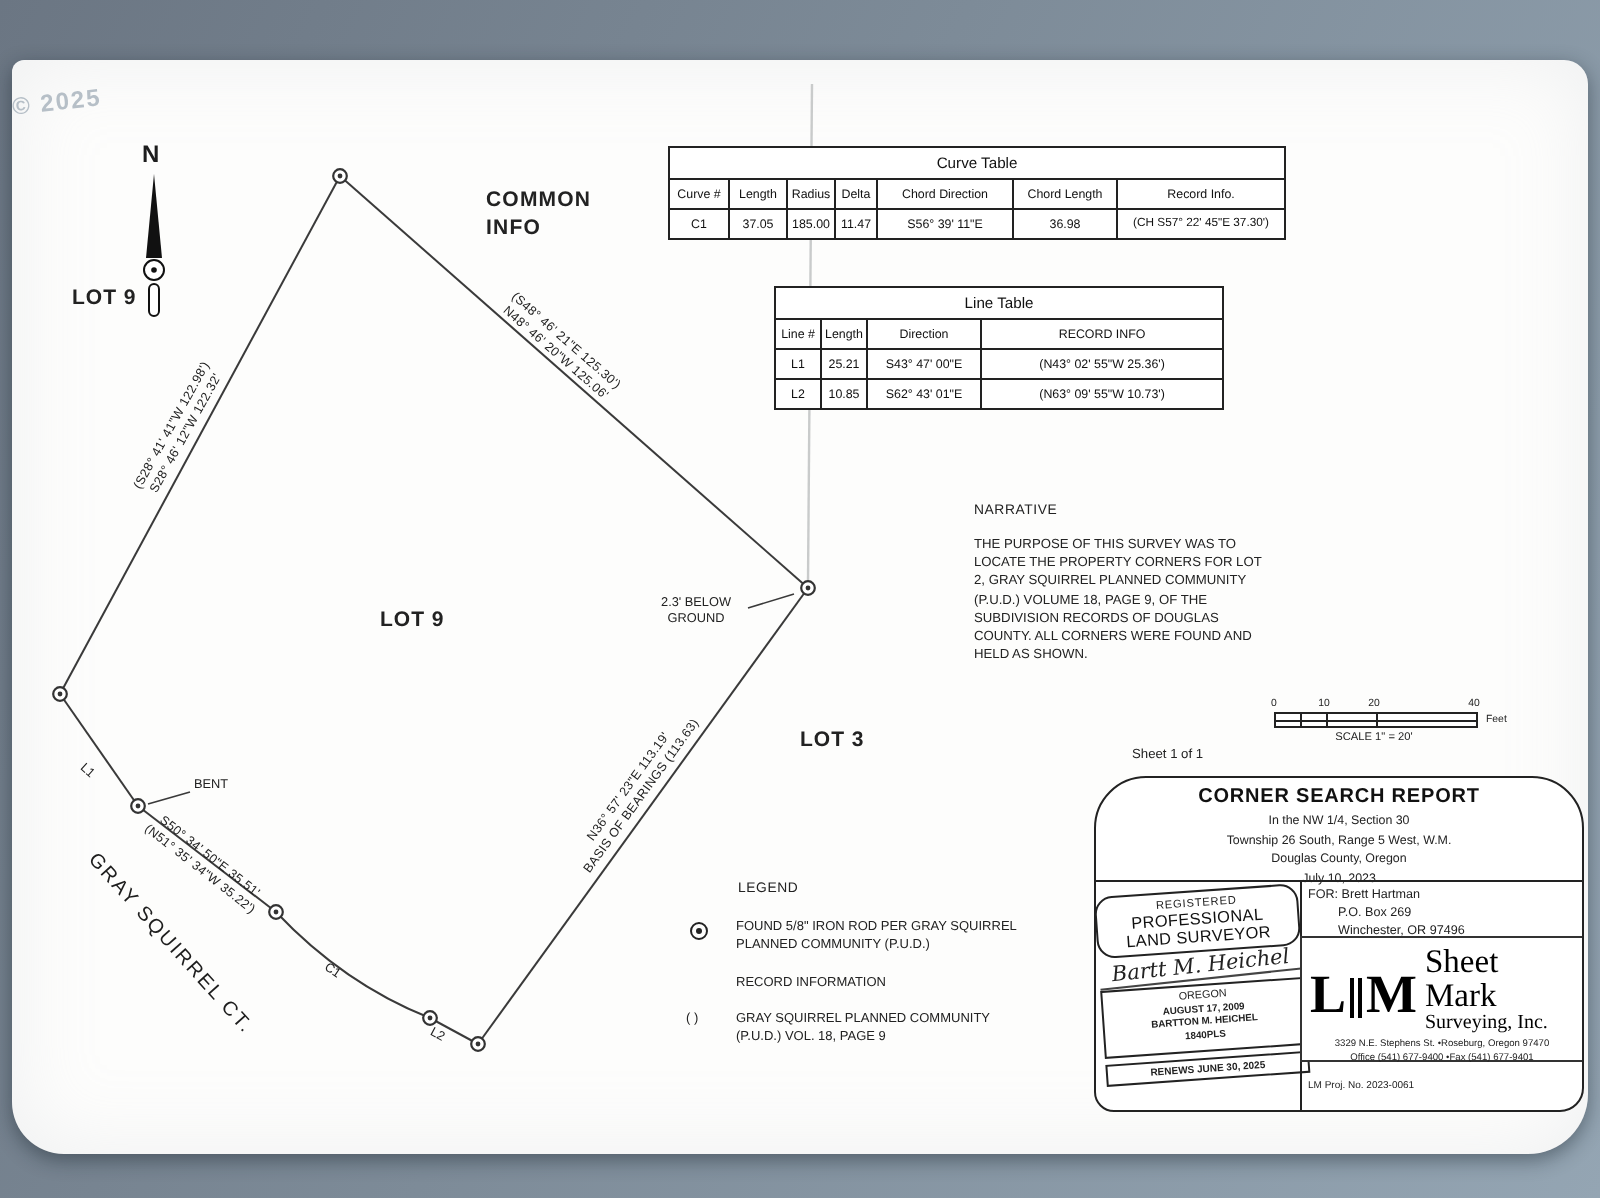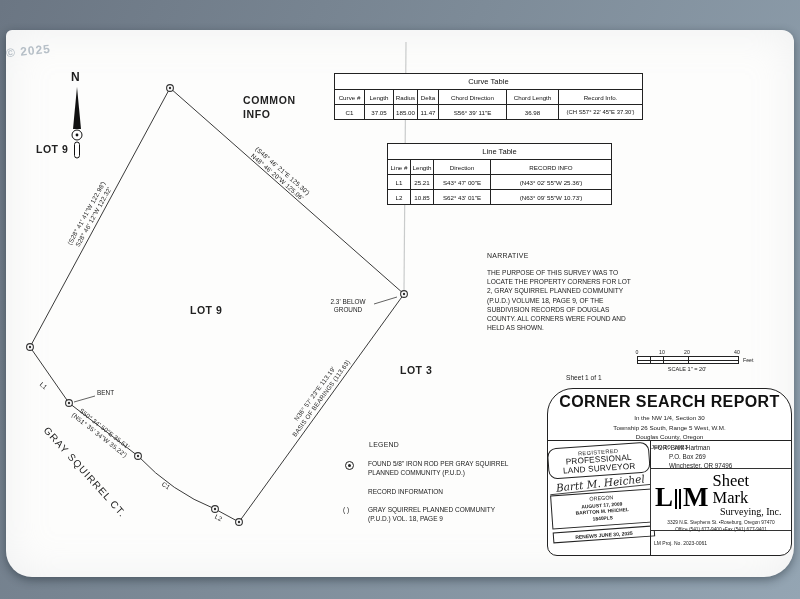--- a/index.html
+++ b/index.html
@@ -40,21 +40,21 @@
   
   .scalebar-box{width:100px;height:6px;border:1px solid #222;position:relative;background:#fff;}
   .scalebar-box i{position:absolute;top:0;bottom:0;width:1px;background:#222;}
   .scalebar-mid{position:absolute;left:0;right:0;top:2.5px;height:1px;background:#222;}
   .scale-tick{position:absolute;font-size:5.2px;color:#222;transform:translateX(-50%);}
   
   .report-box{
     left:547px;top:388px;width:245px;height:168px;border:1.5px solid #222;
     border-radius:26px 26px 12px 10px;background:#fff;box-sizing:border-box;
   }
-  .report-title{font-size:16px;font-weight:700;letter-spacing:.4px;color:#111;text-align:center;}
+  .report-title{font-size:10px;font-weight:700;letter-spacing:.4px;color:#111;text-align:center;}
   .report-loc{font-size:6.2px;line-height:1.55;color:#222;text-align:center;}
   .for-line{font-size:6.3px;color:#222;line-height:1.45;}
   .for-indent{padding-left:15px;}
   .stamp{transform:rotate(-4deg);transform-origin:center;width:102px;}
   .stamp-box1{border:1.4px solid #222;border-radius:9px;text-align:center;padding:3px 1px 2px;}
   .stamp-reg{font-size:5.6px;color:#222;letter-spacing:.4px;}
   .stamp-prof{font-size:8.2px;color:#111;letter-spacing:.2px;}
   .stamp-sig{font-family:"DejaVu Serif",serif;font-style:italic;font-size:10.5px;color:#222;
     text-align:center;border-bottom:1px solid #444;transform:rotate(-2deg);margin-top:1px;}
   .stamp-box2{border:1.4px solid #222;margin-top:2px;text-align:center;padding:2px 0;}
@@ -300,21 +300,21 @@
       <div class="lm-mark">
         <span class="lm-letter">L</span>
         <span class="lm-bars">
             <i></i>
             <i></i>
           </span>
         <span class="lm-letter">M</span>
       </div>
       <div style="margin-left:4px;">
         <div class="firm-name">Sheet Mark</div>
-        <div class="firm-sub" style="text-align:center;">Surveying, Inc.</div>
+        <div class="firm-sub" style="text-align:left;">Surveying, Inc.</div>
       </div>
     </div>
     <div class="firm-addr" style="margin-top:2px;">
       <div>3329 N.E. Stephens St. •Roseburg, Oregon 97470</div>
       <div>Office (541) 677-9400 •Fax (541) 677-9401</div>
     </div>
   </div>
   <div class="abs proj-no" style="left:654px;top:540px;">LM Proj. No. 2023-0061</div>
 
 </div>

